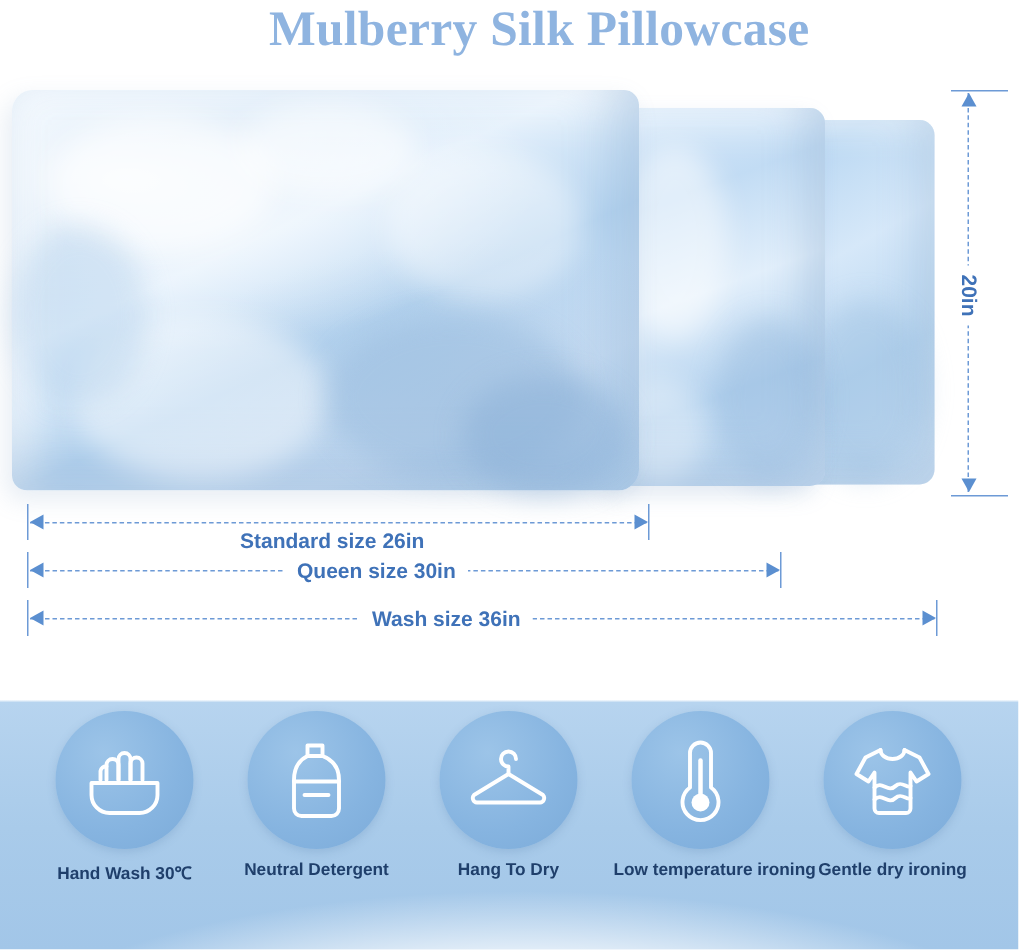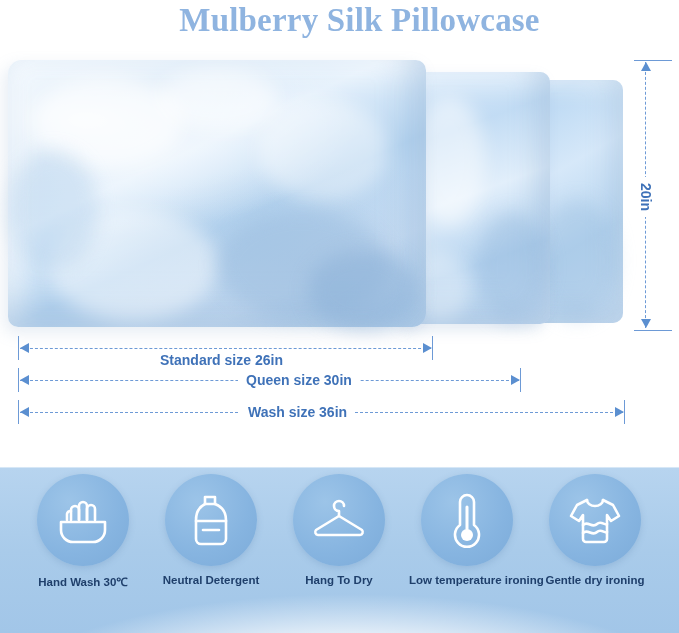--- a/index.html
+++ b/index.html
@@ -228,21 +228,21 @@
 <div class="dimline hline" style="left:20px; top:348px; width:411px;"></div>
 <div class="arrow arrow-left" style="left:20px; top:343px;"></div>
 <div class="arrow arrow-right" style="left:423px; top:343px;"></div>
 <div class="dim-label" style="left:152px; top:352px;">Standard size 26in</div>
 
 <div class="cap" style="left:18px; top:368px; width:1px; height:24px;"></div>
 <div class="cap" style="left:520px; top:368px; width:1px; height:24px;"></div>
 <div class="dimline hline" style="left:20px; top:380px; width:499px;"></div>
 <div class="arrow arrow-left" style="left:20px; top:375px;"></div>
 <div class="arrow arrow-right" style="left:511px; top:375px;"></div>
-<div class="dim-label" style="left:190px; top:372px;margin-left:48px;">Queen size 30in</div>
+<div class="dim-label" style="left:190px; top:372px;">Queen size 30in</div>
 
 <div class="cap" style="left:18px; top:400px; width:1px; height:24px;"></div>
 <div class="cap" style="left:624px; top:400px; width:1px; height:24px;"></div>
 <div class="dimline hline" style="left:20px; top:412px; width:603px;"></div>
 <div class="arrow arrow-left" style="left:20px; top:407px;"></div>
 <div class="arrow arrow-right" style="left:615px; top:407px;"></div>
 <div class="dim-label" style="left:240px; top:404px;">Wash size 36in</div>
 
 <div id="care-band">
 

